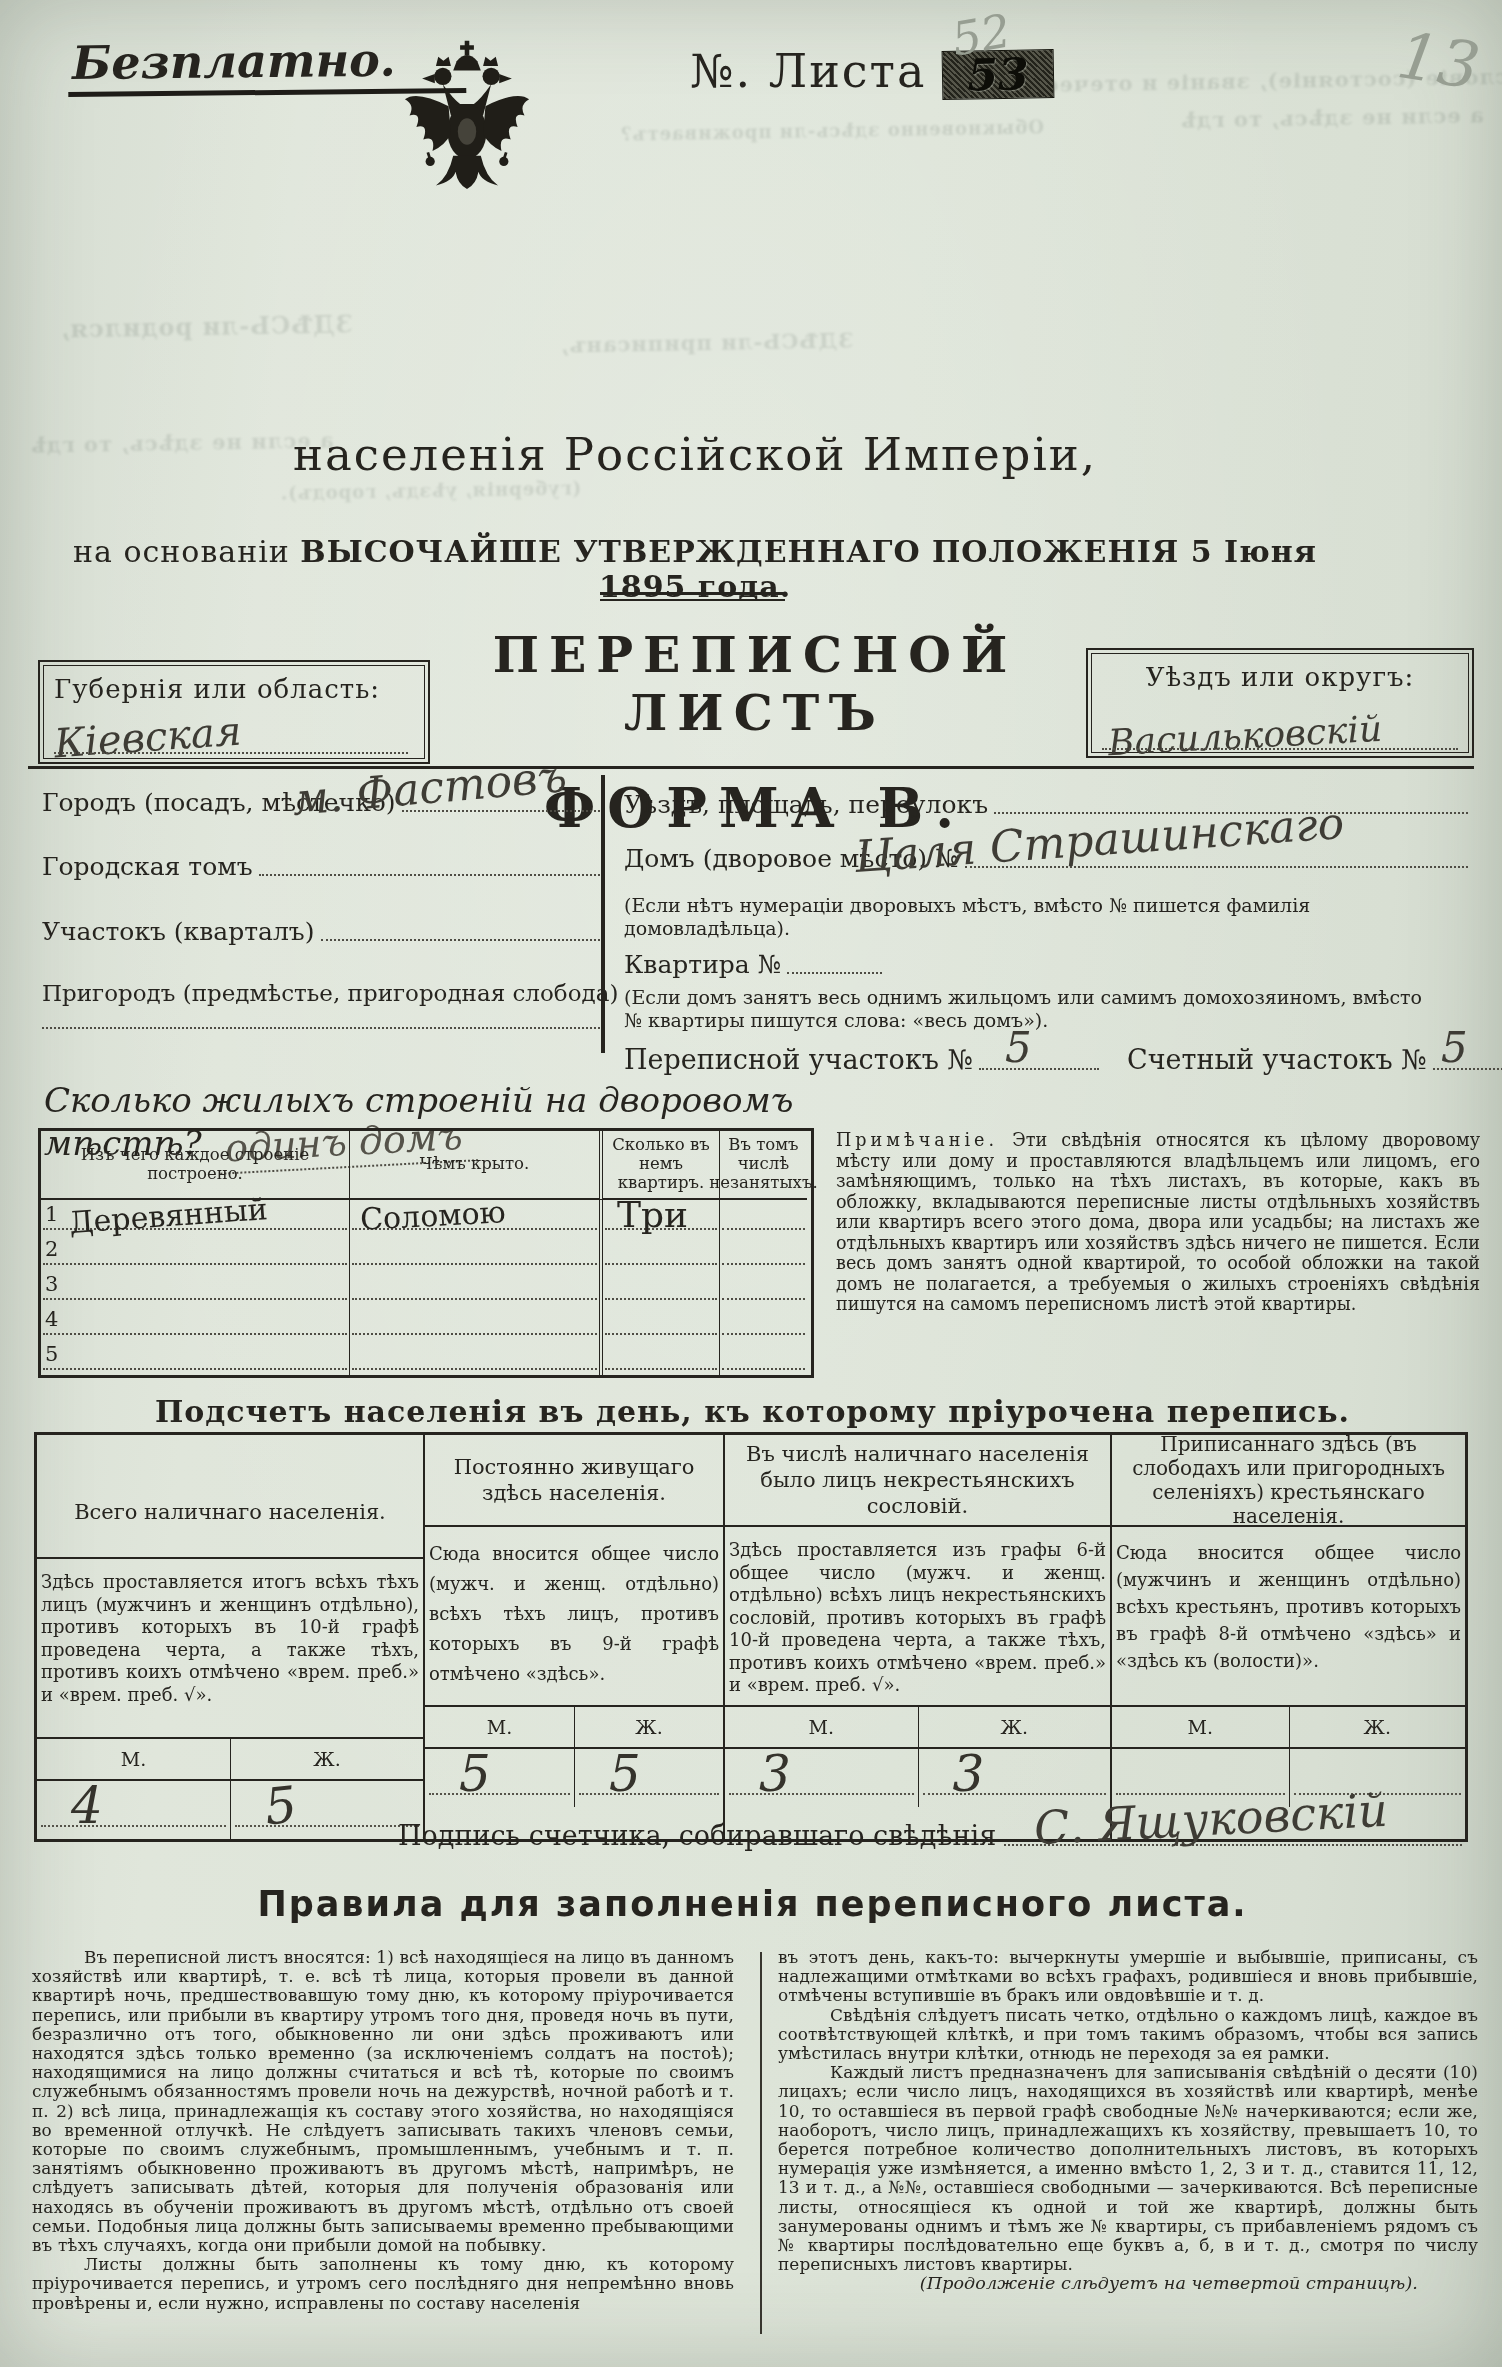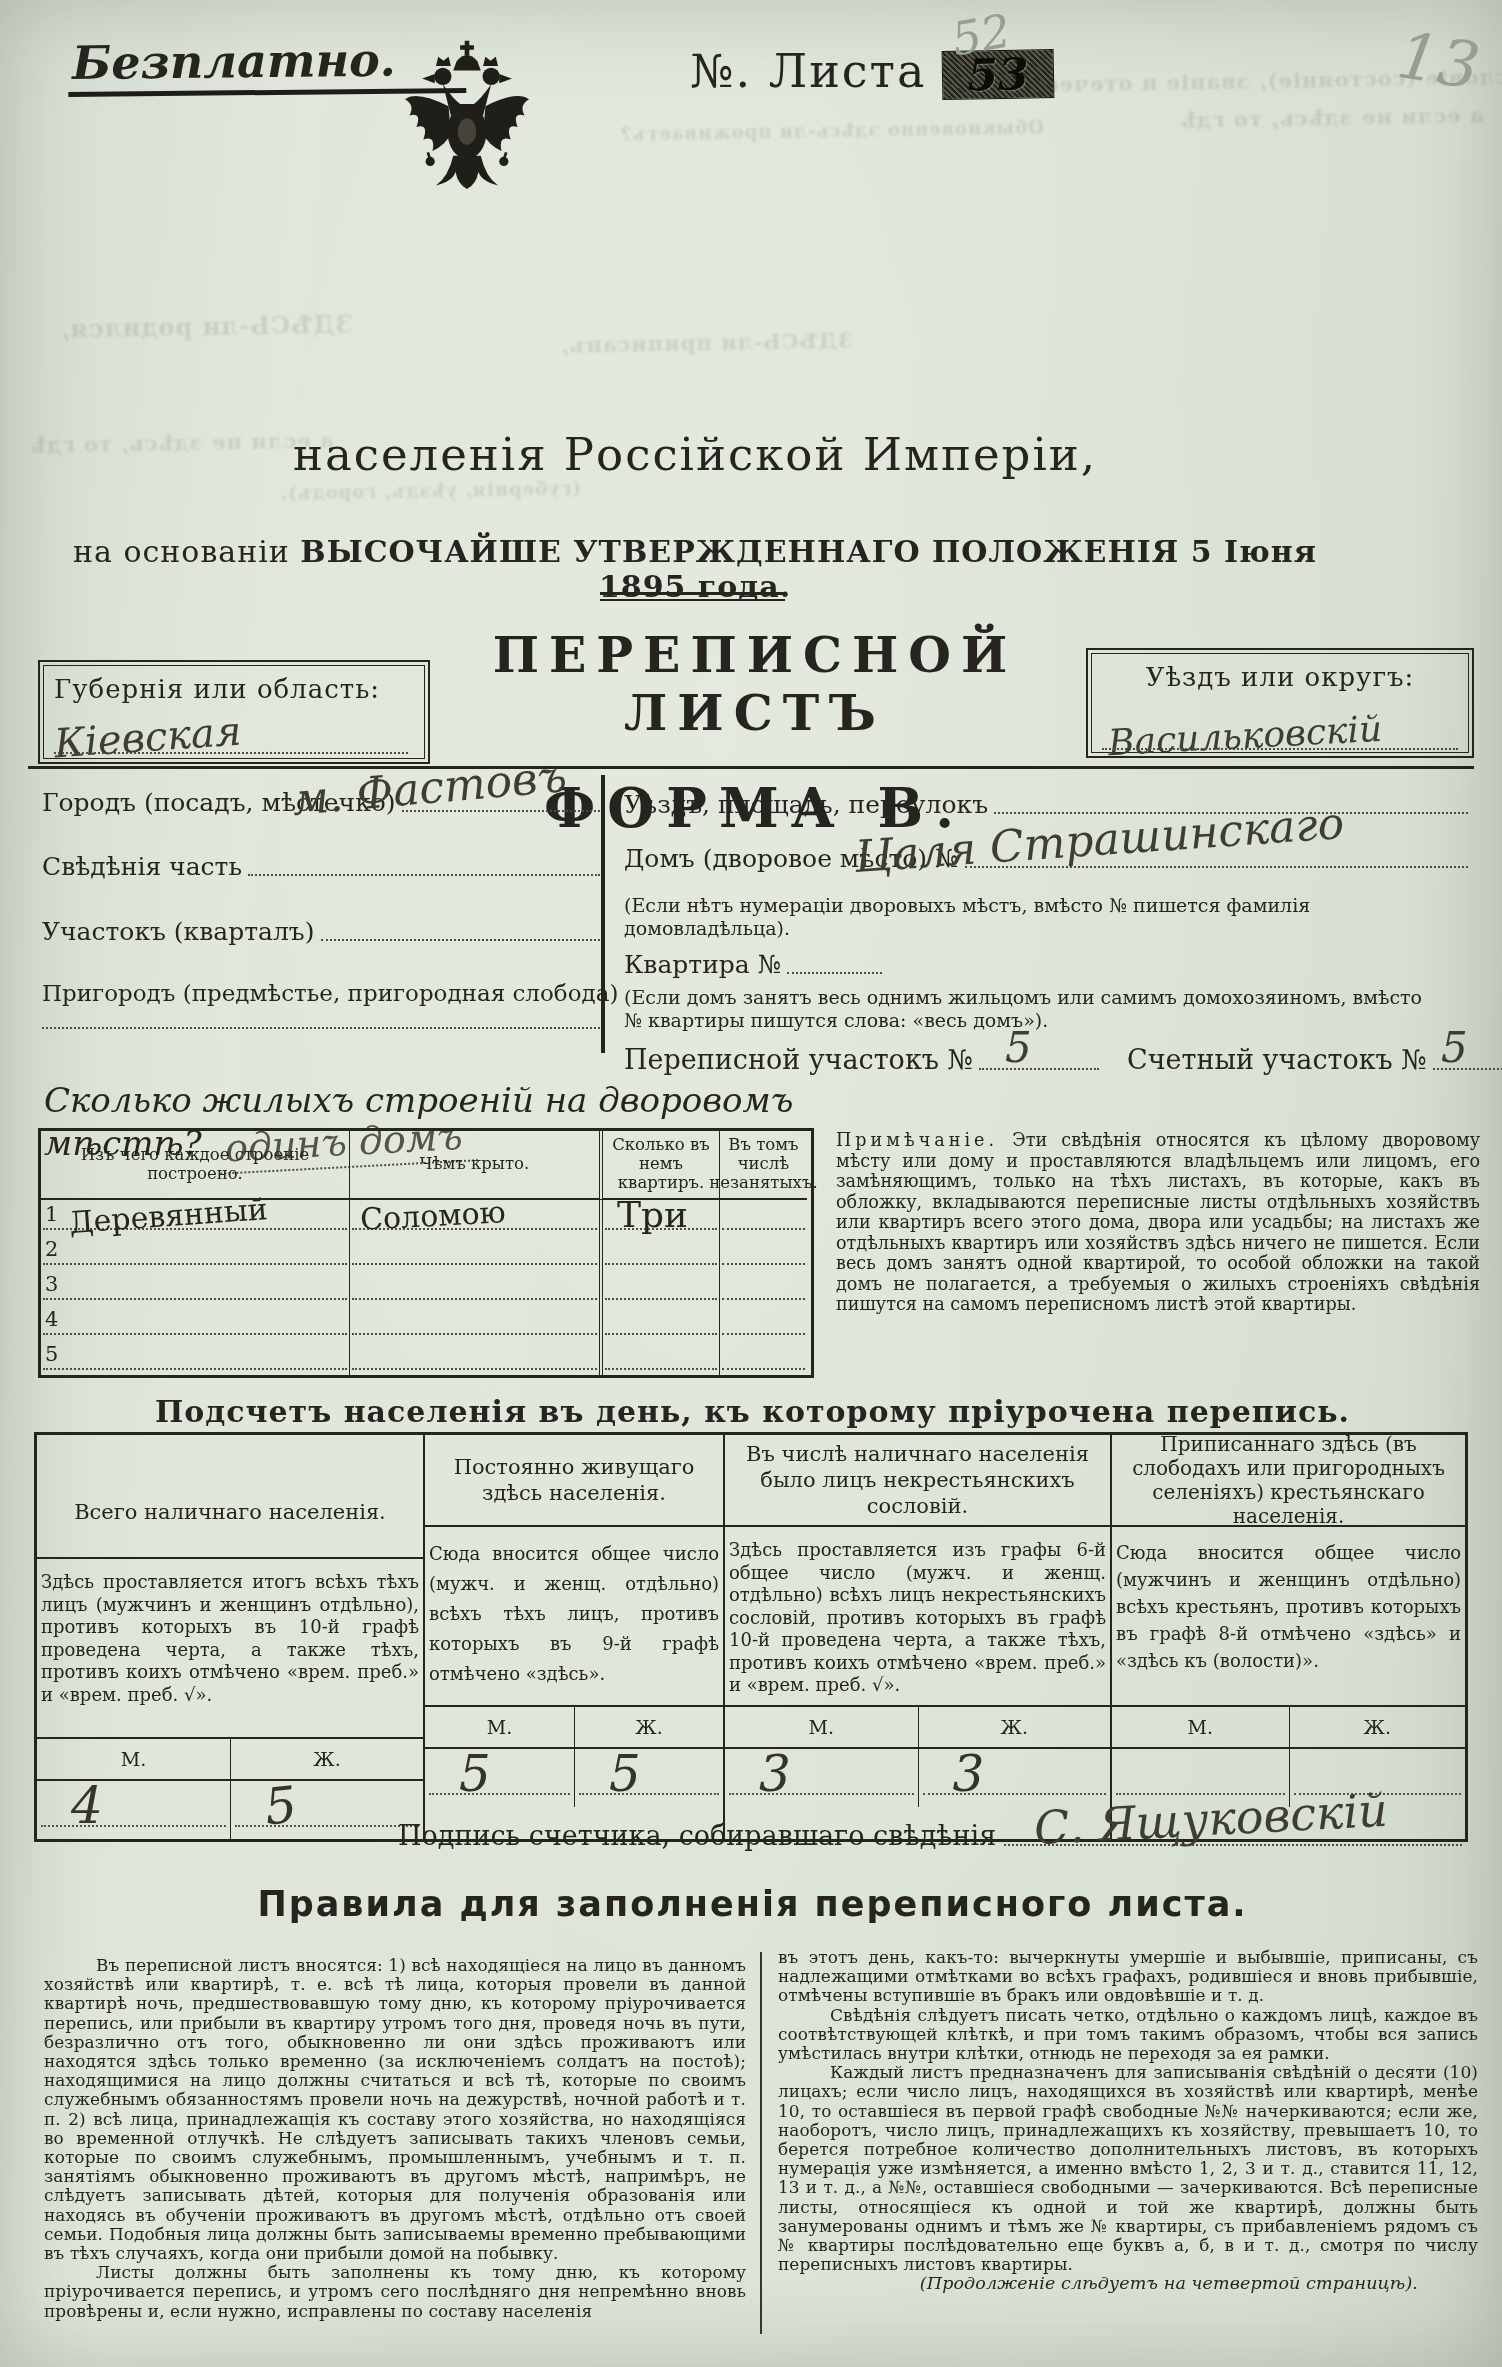--- a/index.html
+++ b/index.html
@@ -210,21 +210,21 @@
 
   <div class="abs hrule" style="left:28px;top:766px;width:1446px;height:3px;"></div>
 
   <div class="abs" style="left:42px;top:782px;width:560px;height:270px;">
     <div class="afield" style="top:6px;">
       <span class="alabel">Городъ (посадъ, мѣстечко)</span>
       <span class="dots"></span>
       <span class="hw" style="font-size:44px;position:absolute;left:250px;top:-26px;transform:rotate(-5deg);">м. Фастовъ</span>
     </div>
     <div class="afield" style="top:70px;">
-      <span class="alabel">Свѣдѣнія часть</span>
+      <span class="alabel">Городская томъ</span>
       <span class="dots"></span>
     </div>
     <div class="afield" style="top:135px;">
       <span class="alabel">Участокъ (кварталъ)</span>
       <span class="dots"></span>
     </div>
     <div class="afield" style="top:198px;">
       <span class="alabel" style="font-size:23px;">Пригородъ (предмѣстье, пригородная слобода)</span>
       <span class="dots"></span>
     </div>
@@ -405,21 +405,21 @@
     <span class="sig-label">Подпись счетчика, собиравшаго свѣдѣнія</span>
     <span style="flex:1;border-bottom:2px dotted #4e4c44;margin:0 0 5px 8px;position:relative;">
       <span class="hw" style="font-size:46px;position:absolute;left:30px;top:-52px;transform:rotate(-3deg);">С. Ящуковскій</span>
     </span>
   </div>
 
   <div class="abs center" style="left:30px;top:1884px;width:1445px;">
     <span class="rules-title">Правила для заполненія переписного листа.</span>
   </div>
 
-  <div class="abs rcol" style="left:44px;top:1948px;width:702px;margin-top:8px;">
+  <div class="abs rcol" style="left:32px;top:1948px;width:702px;">
     <p class="ind">Въ переписной листъ вносятся: 1) всѣ находящіеся на лицо въ данномъ хозяйствѣ или квартирѣ, т. е. всѣ тѣ лица, которыя провели въ данной квартирѣ ночь, предшествовавшую тому дню, къ которому пріурочивается перепись, или прибыли въ квартиру утромъ того дня, проведя ночь въ пути, безразлично отъ того, обыкновенно ли они здѣсь проживаютъ или находятся здѣсь только временно (за исключеніемъ солдатъ на постоѣ); находящимися на лицо должны считаться и всѣ тѣ, которые по своимъ служебнымъ обязанностямъ провели ночь на дежурствѣ, ночной работѣ и т. п. 2) всѣ лица, принадлежащія къ составу этого хозяйства, но находящіяся во временной отлучкѣ. Не слѣдуетъ записывать такихъ членовъ семьи, которые по своимъ служебнымъ, промышленнымъ, учебнымъ и т. п. занятіямъ обыкновенно проживаютъ въ другомъ мѣстѣ, напримѣръ, не слѣдуетъ записывать дѣтей, которыя для полученія образованія или находясь въ обученіи проживаютъ въ другомъ мѣстѣ, отдѣльно отъ своей семьи. Подобныя лица должны быть записываемы временно пребывающими въ тѣхъ случаяхъ, когда они прибыли домой на побывку.</p>
     <p class="ind">Листы должны быть заполнены къ тому дню, къ которому пріурочивается перепись, и утромъ сего послѣдняго дня непремѣнно вновь провѣрены и, если нужно, исправлены по составу населенія</p>
   </div>
 
   <div class="abs" style="left:760px;top:1952px;width:2px;height:382px;background:#37352e;"></div>
 
   <div class="abs rcol" style="left:778px;top:1948px;width:700px;">
     <p>въ этотъ день, какъ-то: вычеркнуты умершіе и выбывшіе, приписаны, съ надлежащими отмѣтками во всѣхъ графахъ, родившіеся и вновь прибывшіе, отмѣчены вступившіе въ бракъ или овдовѣвшіе и т. д.</p>
     <p class="ind">Свѣдѣнія слѣдуетъ писать четко, отдѣльно о каждомъ лицѣ, каждое въ соотвѣтствующей клѣткѣ, и при томъ такимъ образомъ, чтобы вся запись умѣстилась внутри клѣтки, отнюдь не переходя за ея рамки.</p>
     <p class="ind">Каждый листъ предназначенъ для записыванія свѣдѣній о десяти (10) лицахъ; если число лицъ, находящихся въ хозяйствѣ или квартирѣ, менѣе 10, то оставшіеся въ первой графѣ свободные №№ начеркиваются; если же, наоборотъ, число лицъ, принадлежащихъ къ хозяйству, превышаетъ 10, то берется потребное количество дополнительныхъ листовъ, въ которыхъ нумерація уже измѣняется, а именно вмѣсто 1, 2, 3 и т. д., ставится 11, 12, 13 и т. д., а №№, оставшіеся свободными — зачеркиваются. Всѣ переписные листы, относящіеся къ одной и той же квартирѣ, должны быть занумерованы однимъ и тѣмъ же № квартиры, съ прибавленіемъ рядомъ съ № квартиры послѣдовательно еще буквъ а, б, в и т. д., смотря по числу переписныхъ листовъ квартиры.</p>

